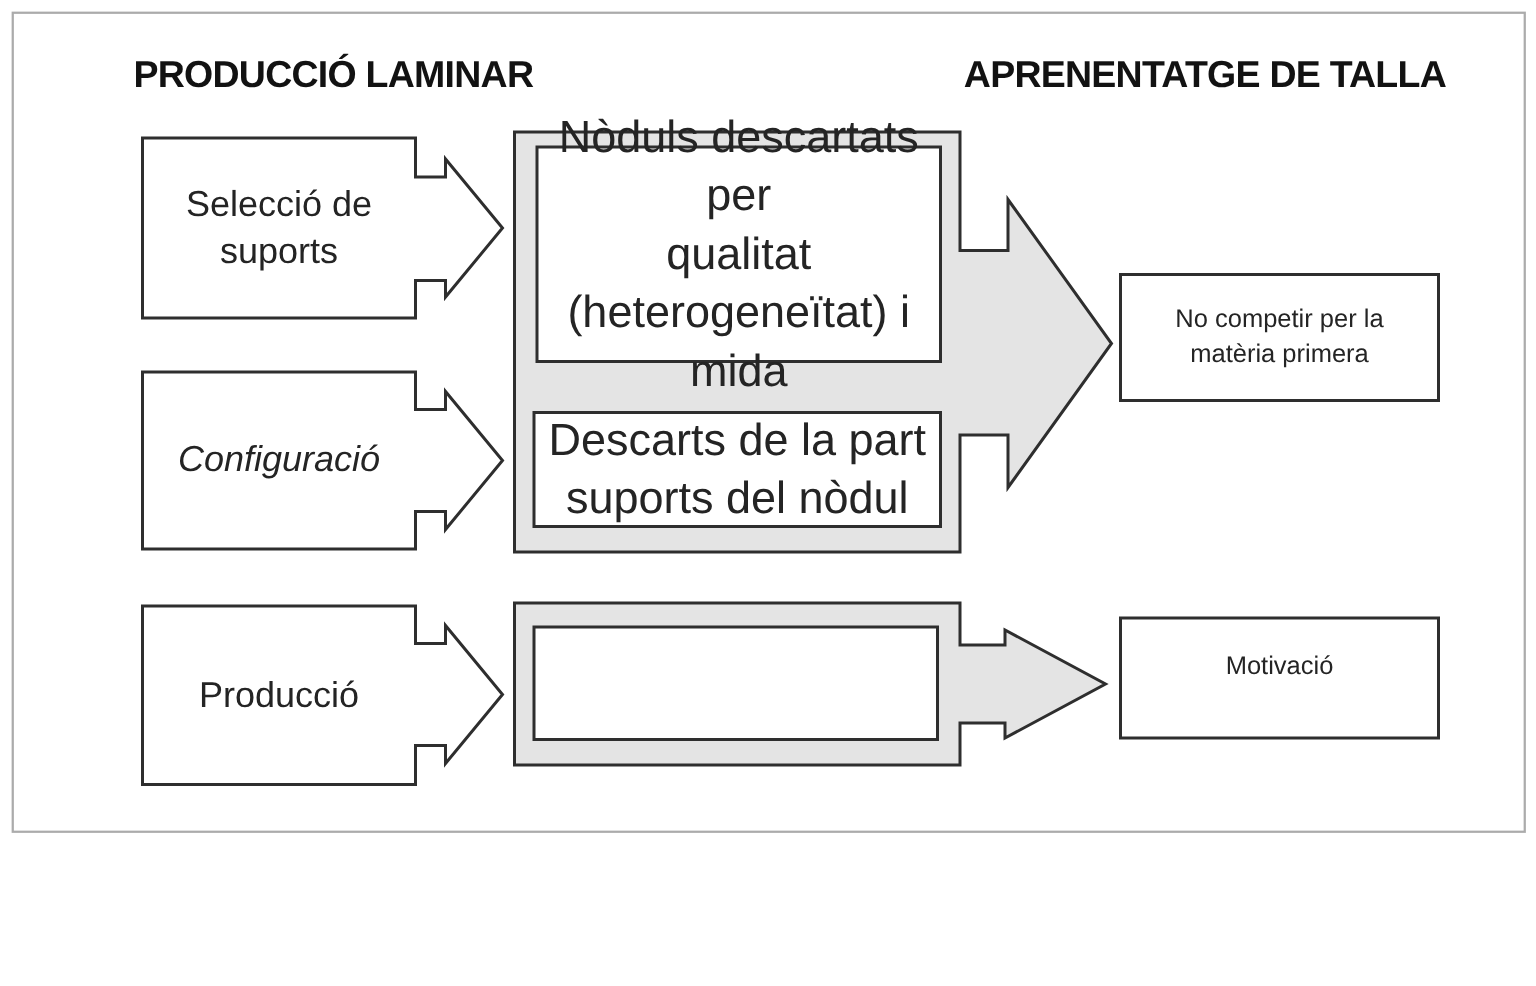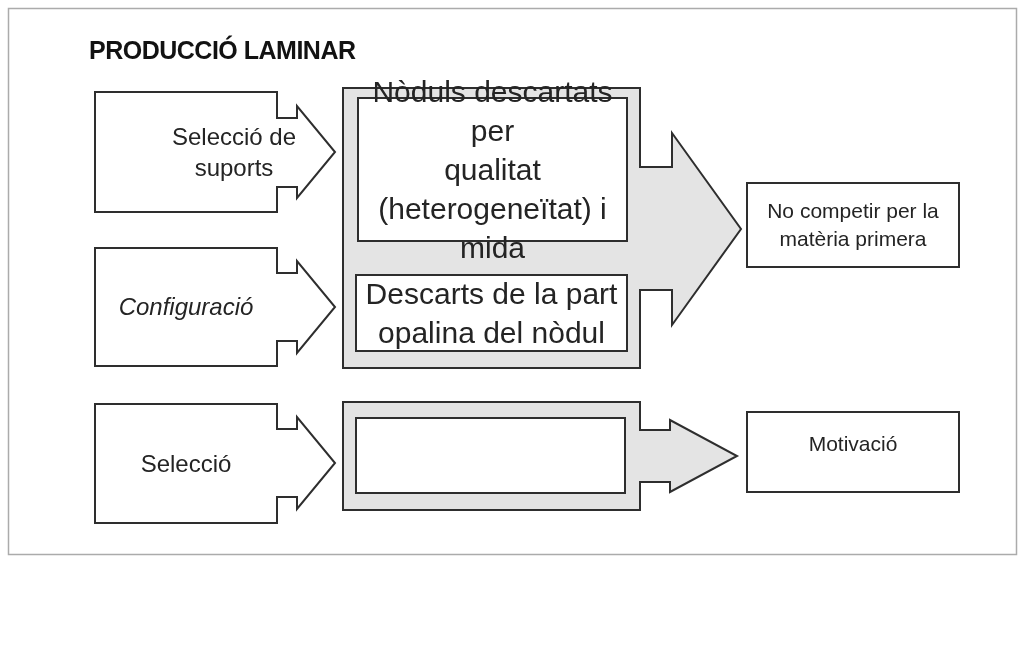--- a/index.html
+++ b/index.html
@@ -54,21 +54,21 @@
     display: flex;
     align-items: center;
     justify-content: center;
     text-align: center;
     white-space: pre-line;
     color: #242424;
     pointer-events: none;
   }
   .size-l { font-size: 24px; line-height: 1.3; }
   .size-m { font-size: 30px; line-height: 1.3; }
-  .size-s { font-size: 21px; line-height: 1.35; }
+  .size-s { font-size: 17px; line-height: 1.35; }
 </style>
 </head>
 <body>
 
 <div class="stage">
 
   <svg class="shapes" viewBox="0 0 1024 657">
 
     <rect class="frame" x="8.5" y="8.5" width="1008" height="546" stroke="#ababab"></rect>
 
@@ -82,29 +82,30 @@
 
     <rect class="white-shape" x="358" y="98" width="269" height="143" fill="#ffffff"></rect>
     <rect class="white-shape" x="356" y="275" width="271" height="76" fill="#ffffff"></rect>
     <rect class="white-shape" x="356" y="418" width="269" height="75" fill="#ffffff"></rect>
 
     <rect class="white-shape" x="747" y="183" width="212" height="84" fill="#ffffff"></rect>
     <rect class="white-shape" x="747" y="412" width="212" height="80" fill="#ffffff"></rect>
   </svg>
 
   <div class="title title-left">PRODUCCIÓ LAMINAR</div>
+  <div class="title title-right">APRENENTATGE DE TALLA</div>
 
-  <div class="node-label size-l" style="left:95px; top:92px; width:182px; height:120px;padding-left:48px;">Selecció de
+  <div class="node-label size-l" style="left:95px; top:92px; width:182px; height:120px;">Selecció de
 suports</div>
   <div class="node-label size-l" style="left:95px; top:248px; width:182px; height:118px;font-style:italic;">Configuració</div>
-  <div class="node-label size-l" style="left:95px; top:404px; width:182px; height:119px;">Selecció</div>
+  <div class="node-label size-l" style="left:95px; top:404px; width:182px; height:119px;">Producció</div>
 
   <div class="node-label size-m" style="left:358px; top:98px; width:269px; height:143px;">Nòduls descartats per
 qualitat (heterogeneïtat) i
 mida</div>
   <div class="node-label size-m" style="left:356px; top:275px; width:271px; height:76px;">Descarts de la part
-opalina del nòdul</div>
+suports del nòdul</div>
 
   <div class="node-label size-s" style="left:747px; top:183px; width:212px; height:84px;">No competir per la
 matèria primera</div>
   <div class="node-label size-s" style="left:747px; top:412px; width:212px; height:65px;">Motivació</div>
 
 </div>
 
 </body></html>

